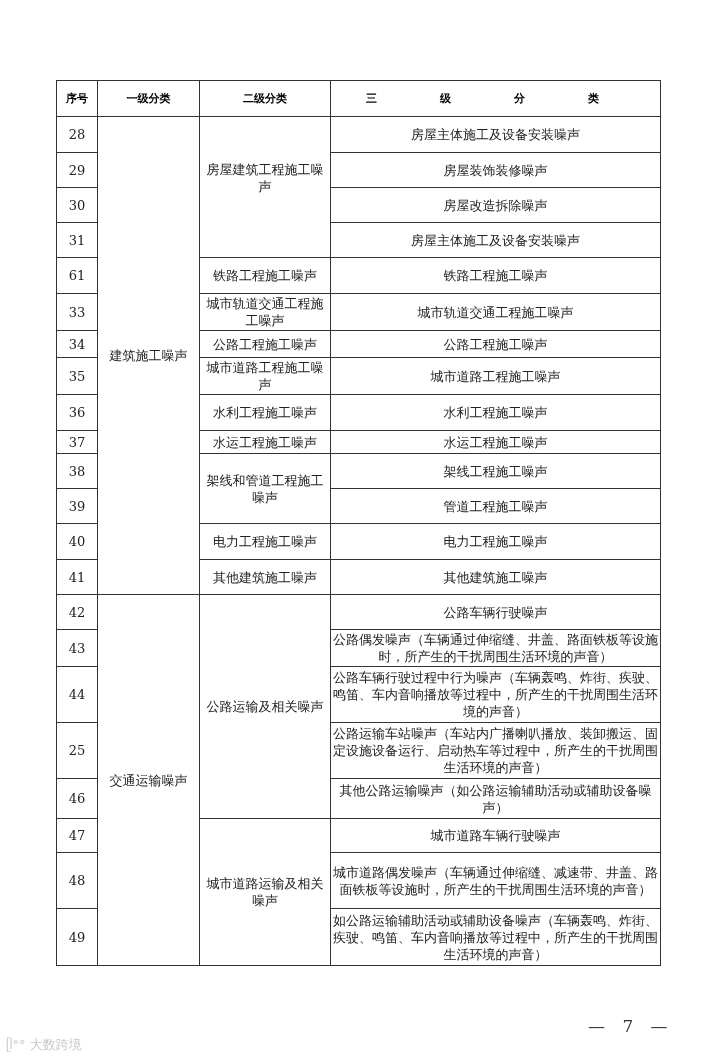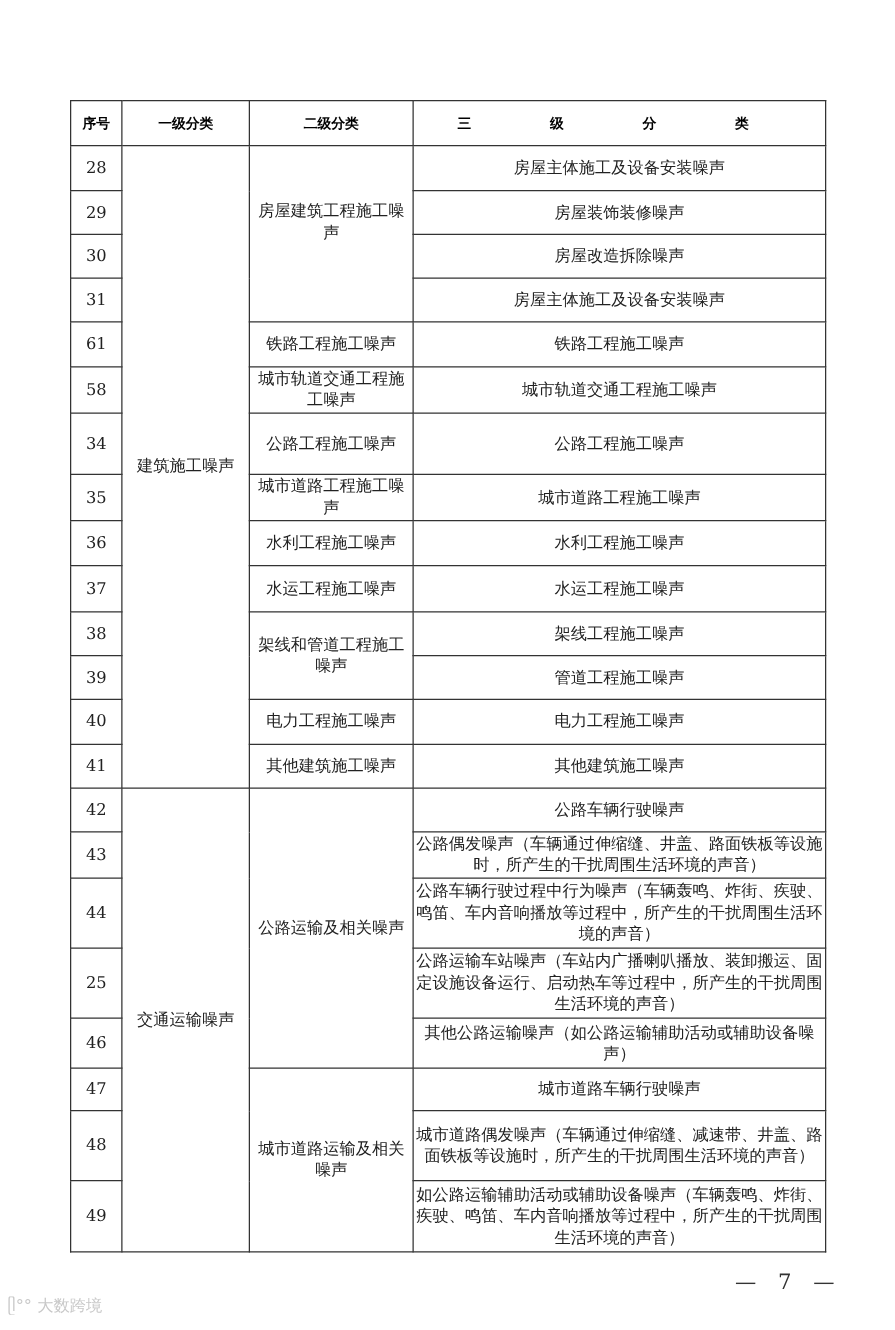--- a/index.html
+++ b/index.html
@@ -50,40 +50,40 @@
     <td class="num">31</td>
     <td>房屋主体施工及设备安装噪声</td>
   </tr>
 
   <tr style="height:36px">
     <td class="num">61</td>
     <td>铁路工程施工噪声</td>
     <td>铁路工程施工噪声</td>
   </tr>
   <tr style="height:37px">
-    <td class="num">58</td>
+    <td class="num">33</td>
     <td>城市轨道交通工程施工噪声</td>
     <td>城市轨道交通工程施工噪声</td>
   </tr>
-  <tr style="height:49px">
+  <tr style="height:27px">
     <td class="num">34</td>
     <td>公路工程施工噪声</td>
     <td>公路工程施工噪声</td>
   </tr>
   <tr style="height:37px">
     <td class="num">35</td>
     <td>城市道路工程施工噪声</td>
     <td>城市道路工程施工噪声</td>
   </tr>
   <tr style="height:36px">
     <td class="num">36</td>
     <td>水利工程施工噪声</td>
     <td>水利工程施工噪声</td>
   </tr>
-  <tr style="height:37px">
+  <tr style="height:23px">
     <td class="num">37</td>
     <td>水运工程施工噪声</td>
     <td>水运工程施工噪声</td>
   </tr>
   <tr style="height:35px">
     <td class="num">38</td>
     <td rowspan="2">架线和管道工程施工噪声</td>
     <td>架线工程施工噪声</td>
   </tr>
   <tr style="height:35px">

